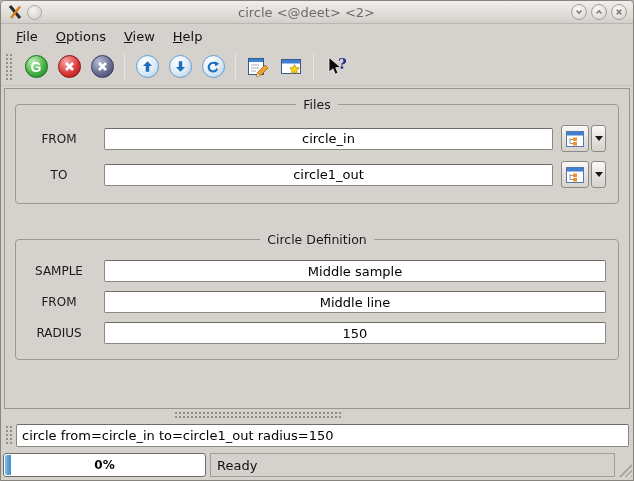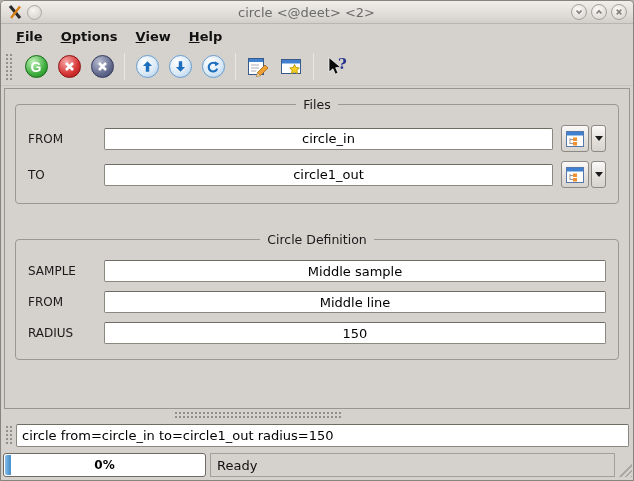--- a/index.html
+++ b/index.html
@@ -36,21 +36,21 @@
   .menu-circle {
     width: 15px; height: 15px; border-radius: 50%;
     background: radial-gradient(circle at 40% 32%, #f6f4f1, #d8d4d0 80%);
     border: 1px solid #aaa6a2; flex: 0 0 auto;
   }
   .app-icon { width: 16px; height: 16px; flex: 0 0 auto; }
 
   
   .menubar {
     height: 24px; flex: 0 0 24px;
-    display: flex; align-items: center; padding-left: 6px; font-weight: bold;
+    display: flex; align-items: center; padding-left: 6px;
   }
   .menu-item {
     display: inline-block; padding: 2px 9px; font-size: 13px; color: #111;
   }
   .menu-item::first-letter { text-decoration: underline; }
 
   
   .toolbar {
     height: 38px; flex: 0 0 38px;
     display: flex; align-items: center; padding: 0 4px; gap: 3px;
@@ -87,21 +87,21 @@
   }
   fieldset {
     border: 1px solid #9b9791; border-radius: 4px;
     margin: 0 10px 28px 10px; padding: 4px 10px 10px 10px;
   }
   legend {
     margin: 0 auto; padding: 0 7px; font-size: 12.5px; color: #1a1a1a; text-align: center;
   }
   .field-row { display: flex; align-items: center; margin: 9px 2px 5px 2px; }
   .field-label {
-    width: 62px; text-align: left; font-size: 12px; color: #1a1a1a;
+    width: 62px; text-align: center; font-size: 12px; color: #1a1a1a;
     flex: 0 0 62px; white-space: nowrap;
   }
   .text-input {
     flex: 1; height: 22px; margin-left: 14px;
     border: 1px solid #8b8781; border-top-color: #6f6b65; border-radius: 2px;
     background: #fff; font-family: "DejaVu Sans", sans-serif; font-size: 13px;
     padding: 0 5px; color: #000000; outline: none; text-align: center;
   }
   .browse-group { display: flex; margin-left: 8px; gap: 2px; }
   .browse-btn, .dd-btn {

